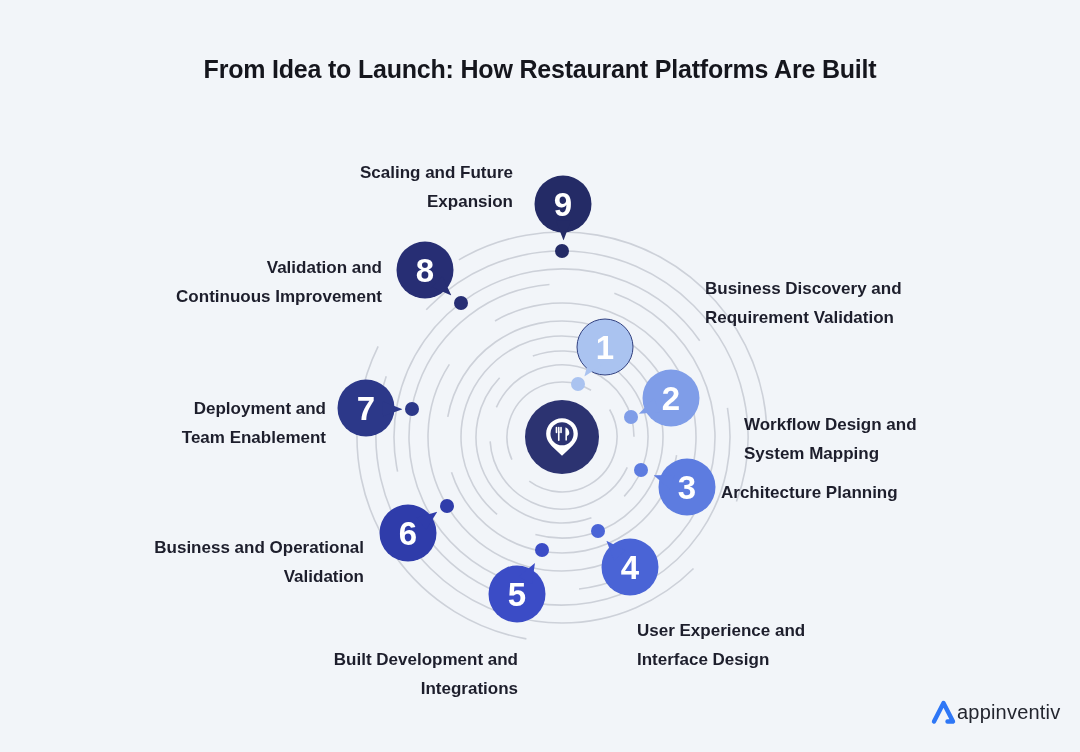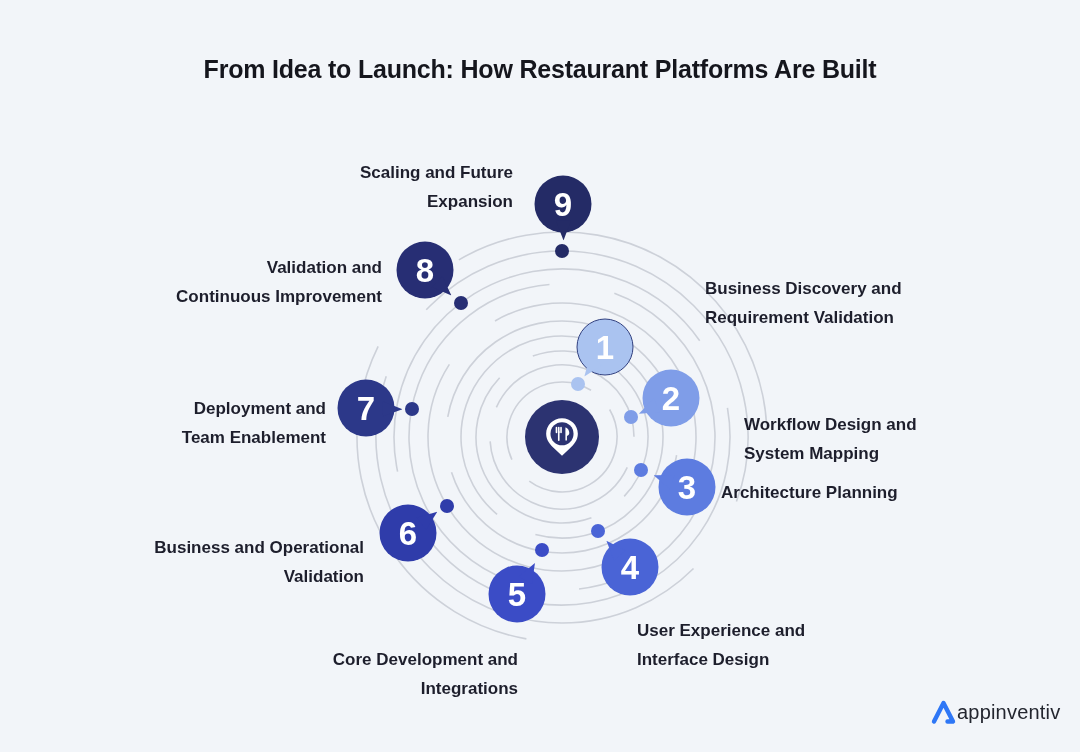--- a/index.html
+++ b/index.html
@@ -125,21 +125,21 @@
   <div class="step-label" style="left: 637px; top: 616px; --c: #1d1e2c;">
     <span>User Experience and</span><br>
     <span>Interface Design</span>
   </div>
 
   <div class="bubble" style="left: 517px; top: 594px; --tail: -61deg; --c: #3b4cc6;">
     <span class="num">5</span>
   </div>
   <div class="dot" style="left: 542px; top: 550px; --c: #3b4cc6;"></div>
   <div class="step-label" style="right: 562px; top: 645px; text-align: right; --c: #1d1e2c;">
-    <span>Core Development and</span><br>
+    <span>Built Development and</span><br>
     <span>Integrations</span>
   </div>
 
   <div class="bubble" style="left: 408px; top: 533px; --tail: -37deg; --c: #2f3caa;">
     <span class="num">6</span>
   </div>
   <div class="dot" style="left: 447px; top: 506px; --c: #2f3caa;"></div>
   <div class="step-label" style="right: 716px; top: 533px; text-align: right; --c: #1d1e2c;">
     <span>Business and Operational</span><br>
     <span>Validation</span>

